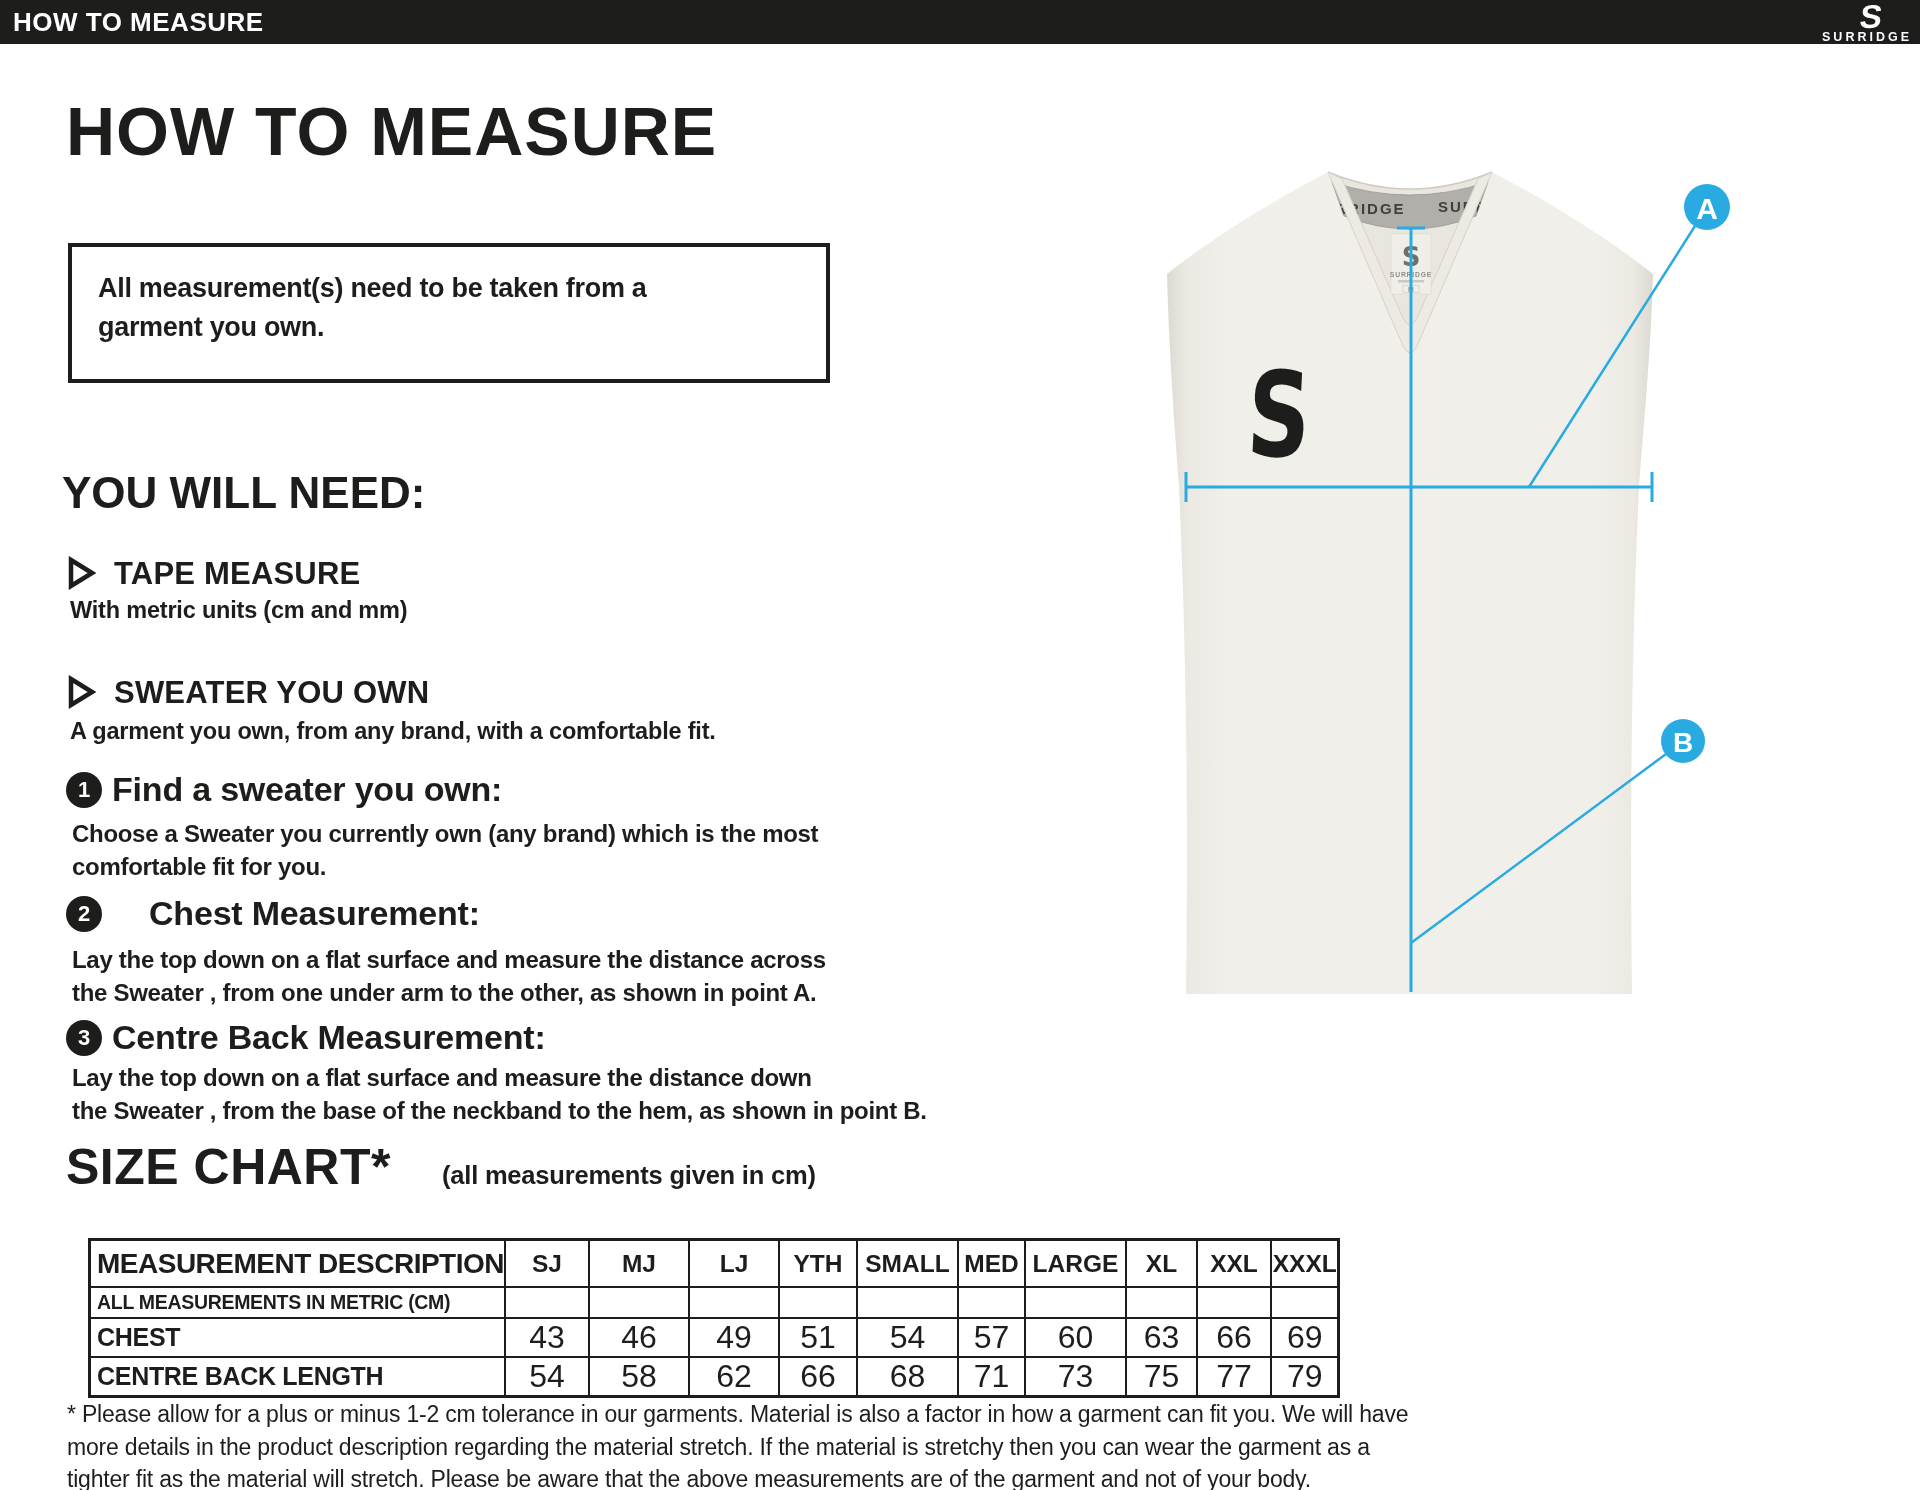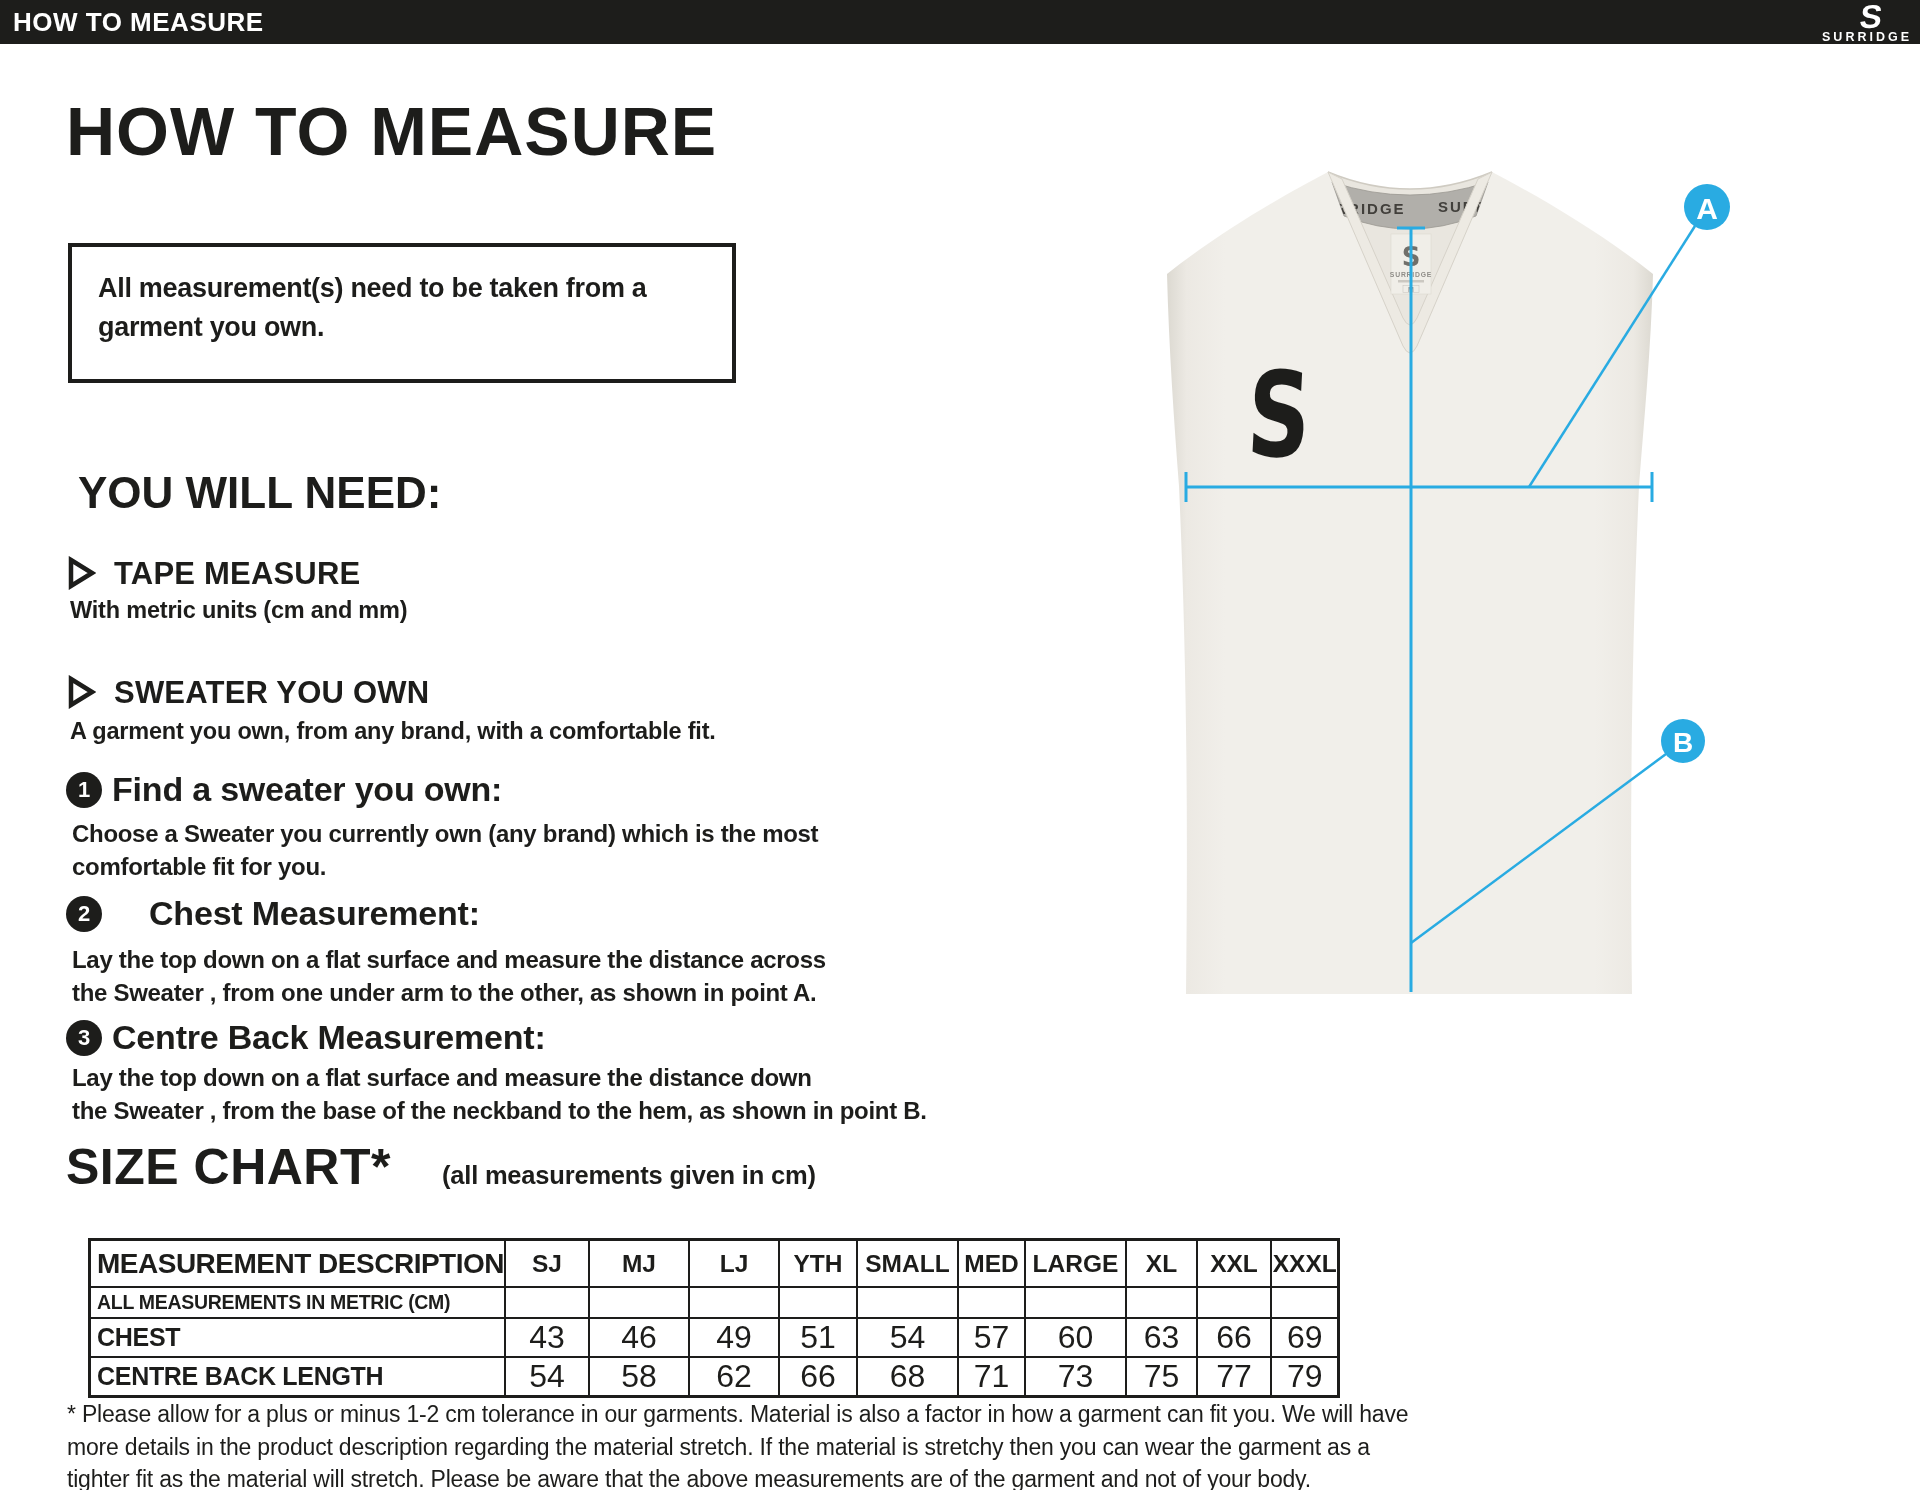--- a/index.html
+++ b/index.html
@@ -12,25 +12,25 @@
                 font-size:26px;font-weight:800;letter-spacing:.5px;}
   .brand{position:absolute;right:6px;top:0;width:110px;height:46px;}
   .brand-s{position:absolute;right:32px;top:-2px;color:#fff;font-size:33px;font-weight:800;
            transform:skewX(-8deg);}
   .brand-name{position:absolute;right:2px;bottom:2px;color:#fff;font-size:12.5px;
               font-weight:700;letter-spacing:3px;}
 
   
   .main-heading{position:absolute;left:66px;top:92px;font-size:68px;font-weight:800;
                 letter-spacing:1px;margin:0;}
-  .notice-box{position:absolute;left:68px;top:243px;width:668px;height:140px;
+  .notice-box{position:absolute;left:68px;top:243px;width:762px;height:140px;
               border:4px solid #1D1D1B;box-sizing:border-box;padding:22px 26px;
               font-size:27px;font-weight:700;line-height:39px;letter-spacing:-.3px;
               white-space:pre-line;}
-  .ywn-heading{position:absolute;left:78px;top:468px;font-size:44px;font-weight:800;margin:0;}
+  .ywn-heading{position:absolute;left:62px;top:468px;font-size:44px;font-weight:800;margin:0;}
 
   .tri-icon{position:absolute;left:66px;}
   .need-title{position:absolute;left:114px;font-size:31px;font-weight:800;letter-spacing:.2px;}
   .need-desc{position:absolute;left:70px;font-size:23.5px;font-weight:700;letter-spacing:-.2px;}
   #tri1{top:556px;} #need-title1{top:556px;} #need-desc1{top:597px;}
   #tri2{top:675px;} #need-title2{top:675px;} #need-desc2{top:718px;}
 
   .step-badge{position:absolute;left:66px;width:36px;height:36px;border-radius:50%;
               background:#1D1D1B;color:#fff;display:flex;align-items:center;justify-content:center;
               font-size:22px;font-weight:800;}

